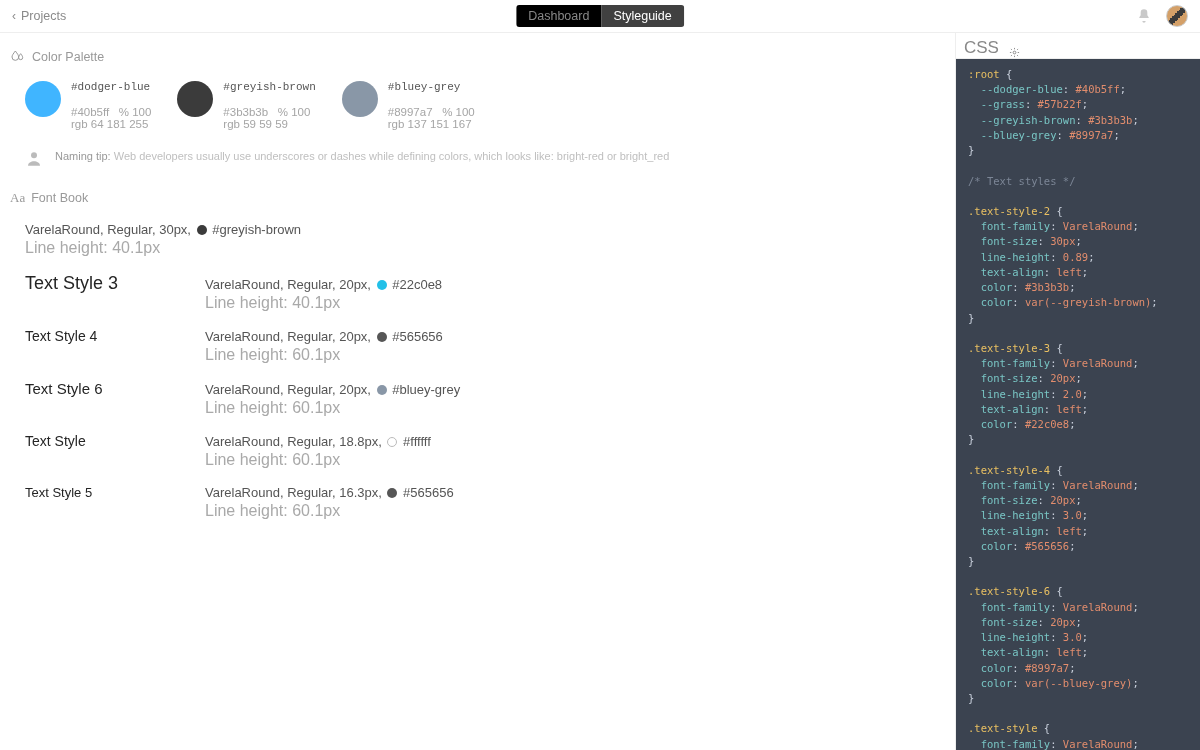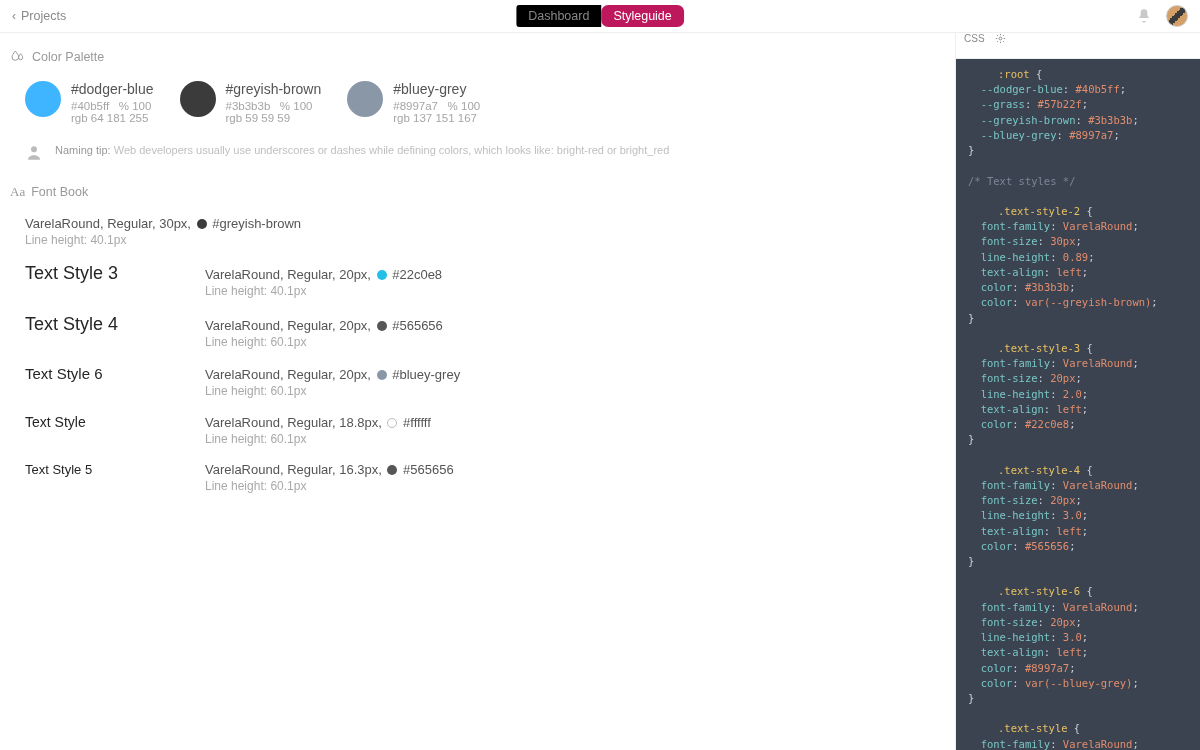--- a/index.html
+++ b/index.html
@@ -44,23 +44,22 @@
     overflow: hidden;
   }
   .seg-btn {
     padding: 4px 12px;
     font-size: 12.5px;
     cursor: pointer;
     background: #000000;
     color: #888;
   }
   .seg-btn.active {
-    background: #be185d;
+    background: #404040;
     color: #fff;
-    border-radius: 7px;
   }
   .top-right {
     margin-left: auto;
     display: flex;
     align-items: center;
     gap: 14px;
   }
   .bell {
     width: 16px; height: 16px;
     color: #c9c9c9;
@@ -104,22 +103,23 @@
     display: flex;
     align-items: flex-start;
     gap: 10px;
   }
   .swatch {
     width: 36px; height: 36px;
     border-radius: 50%;
   }
   .swatch-meta .name {
     color: #555;
-    font-size: 14px;
-    margin-bottom: 3px;
+    font-size: 11px;
+    margin-bottom: 13px;
+    font-family: Liberation Mono, monospace;
   }
   .swatch-meta .line2 {
     color: #a5a5a5;
     font-size: 11.5px;
   }
 
   .tip-row {
     display: flex;
     margin: 20px 0 22px 15px;
     color: #bfbfbf;
@@ -143,21 +143,21 @@
   .ts-sample {
     width: 180px;
     color: #252525;
   }
   .ts-meta {
     font-size: 13px;
     color: #555;
   }
   .ts-meta .lh {
     color: #a9a9a9;
-    font-size: 12px;
+    font-size: 16px;
     margin-top: 2px;
   }
   .dot {
     display: inline-block;
     width: 10px; height: 10px;
     border-radius: 50%;
     vertical-align: middle;
     margin: 0 2px 1px 2px;
   }
 
@@ -166,23 +166,23 @@
     width: 245px;
     border-left: 1px solid #eee;
     display: flex;
     flex-direction: column;
     background:#fff;
   }
   .panel-head {
     height: 26px;
     border-bottom: 1px solid #eee;
     display: flex;
-    align-items: flex-start;
+    align-items: flex-end;
     padding: 0 8px;
-    font-size: 10px;
+    font-size: 17px;
     color:#888;
     gap:10px;
   }
   .dl-icon {
     position: absolute;
     right: 8px;
     top: 156px;
     color: #aaa;
     font-size: 12px;
   }
@@ -192,21 +192,21 @@
     font-family: Menlo, Consolas, monospace;
     font-size: 10.5px;
     line-height: 1.45;
     padding: 8px 8px 8px 12px;
     color: #c9d0dc;
     white-space: pre;
     overflow: hidden;
     position: relative;
   }
   
-  .c-sel  { color: #e9c062; margin-left: 30px; }  
+  .c-sel  { color: #e9c062; }  
   .c-prop { color: #79c6c5; }  
   .c-val  { color: #e28d6d; }  
   .c-cmnt { color: #7c8696; }
   .c-punc { color: #c9d0dc; }
 </style>
 </head>
 <body>
 
 <div class="topbar">
   <div class="back-link">
@@ -283,21 +283,21 @@
       </div>
       <div id="textstyles">
           <div class="ts-row">
             <div class="ts-meta">VarelaRound, Regular, 30px, <span class="dot" style="background:#3b3b3b;"></span> <span>#greyish-brown</span><div class="lh">Line height: 40.1px</div></div>
           </div>
           <div class="ts-row">
             <div class="ts-sample" style="font-size:18px">Text Style 3</div>
             <div class="ts-meta">VarelaRound, Regular, 20px, <span class="dot" style="background:#22c0e8;"></span> <span>#22c0e8</span><div class="lh">Line height: 40.1px</div></div>
           </div>
           <div class="ts-row">
-            <div class="ts-sample" style="font-size:18px">Text Style 4</div>
+            <div class="ts-sample" style="font-size:14px">Text Style 4</div>
             <div class="ts-meta">VarelaRound, Regular, 20px, <span class="dot" style="background:#565656;"></span> <span>#565656</span><div class="lh">Line height: 60.1px</div></div>
           </div>
           <div class="ts-row">
             <div class="ts-sample" style="font-size:15px">Text Style 6</div>
             <div class="ts-meta">VarelaRound, Regular, 20px, <span class="dot" style="background:#8997a7;"></span> <span>#bluey-grey</span><div class="lh">Line height: 60.1px</div></div>
           </div>
           <div class="ts-row">
             <div class="ts-sample" style="font-size:14px">Text Style</div>
             <div class="ts-meta">VarelaRound, Regular, 18.8px, <span class="dot" style="background:#ffffff;border:1px solid #bbb;"></span> <span>#ffffff</span><div class="lh">Line height: 60.1px</div></div>
           </div>

